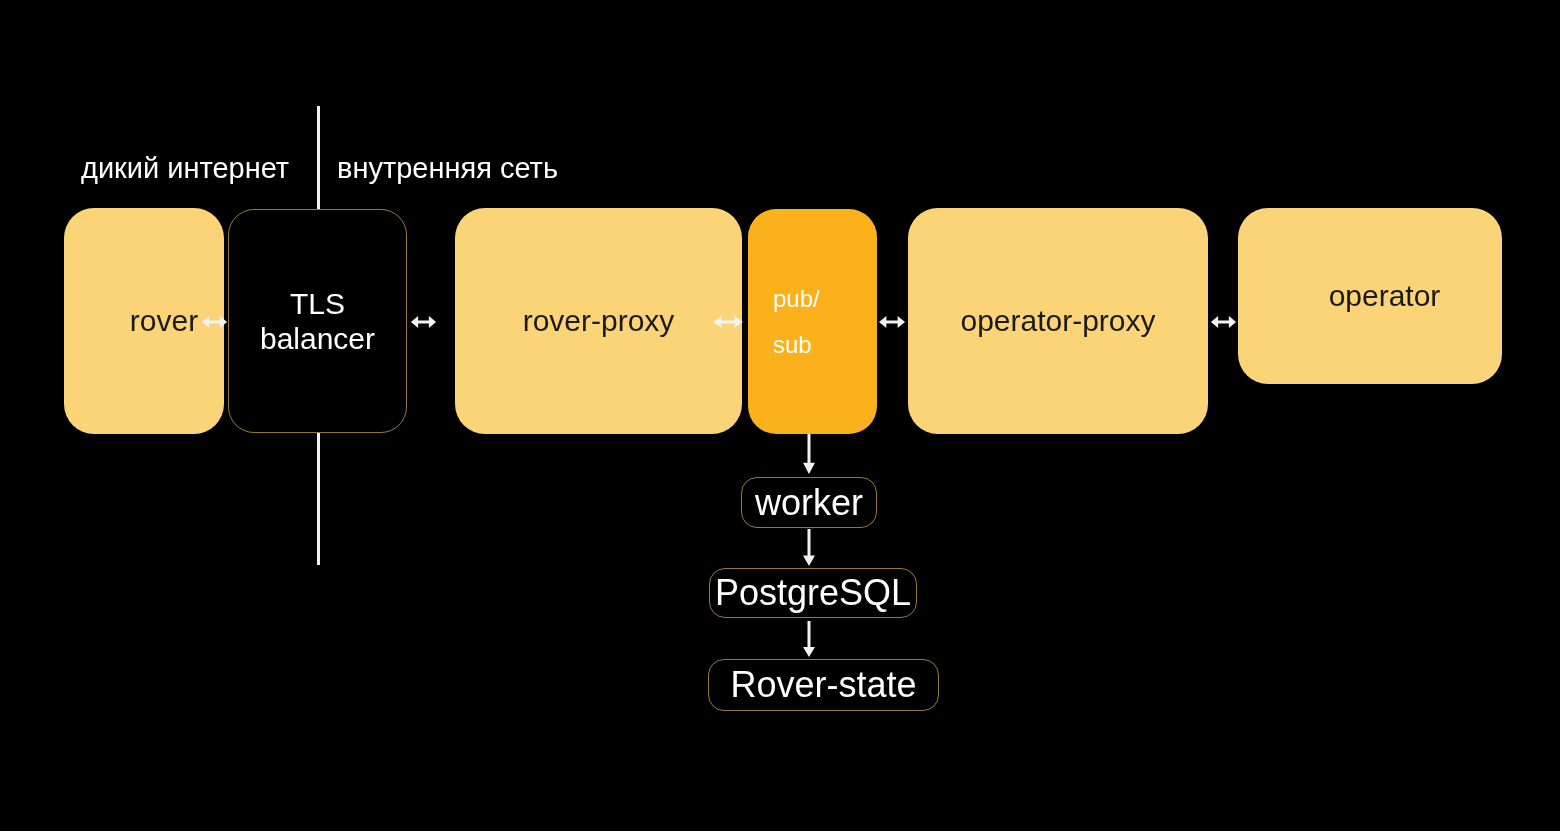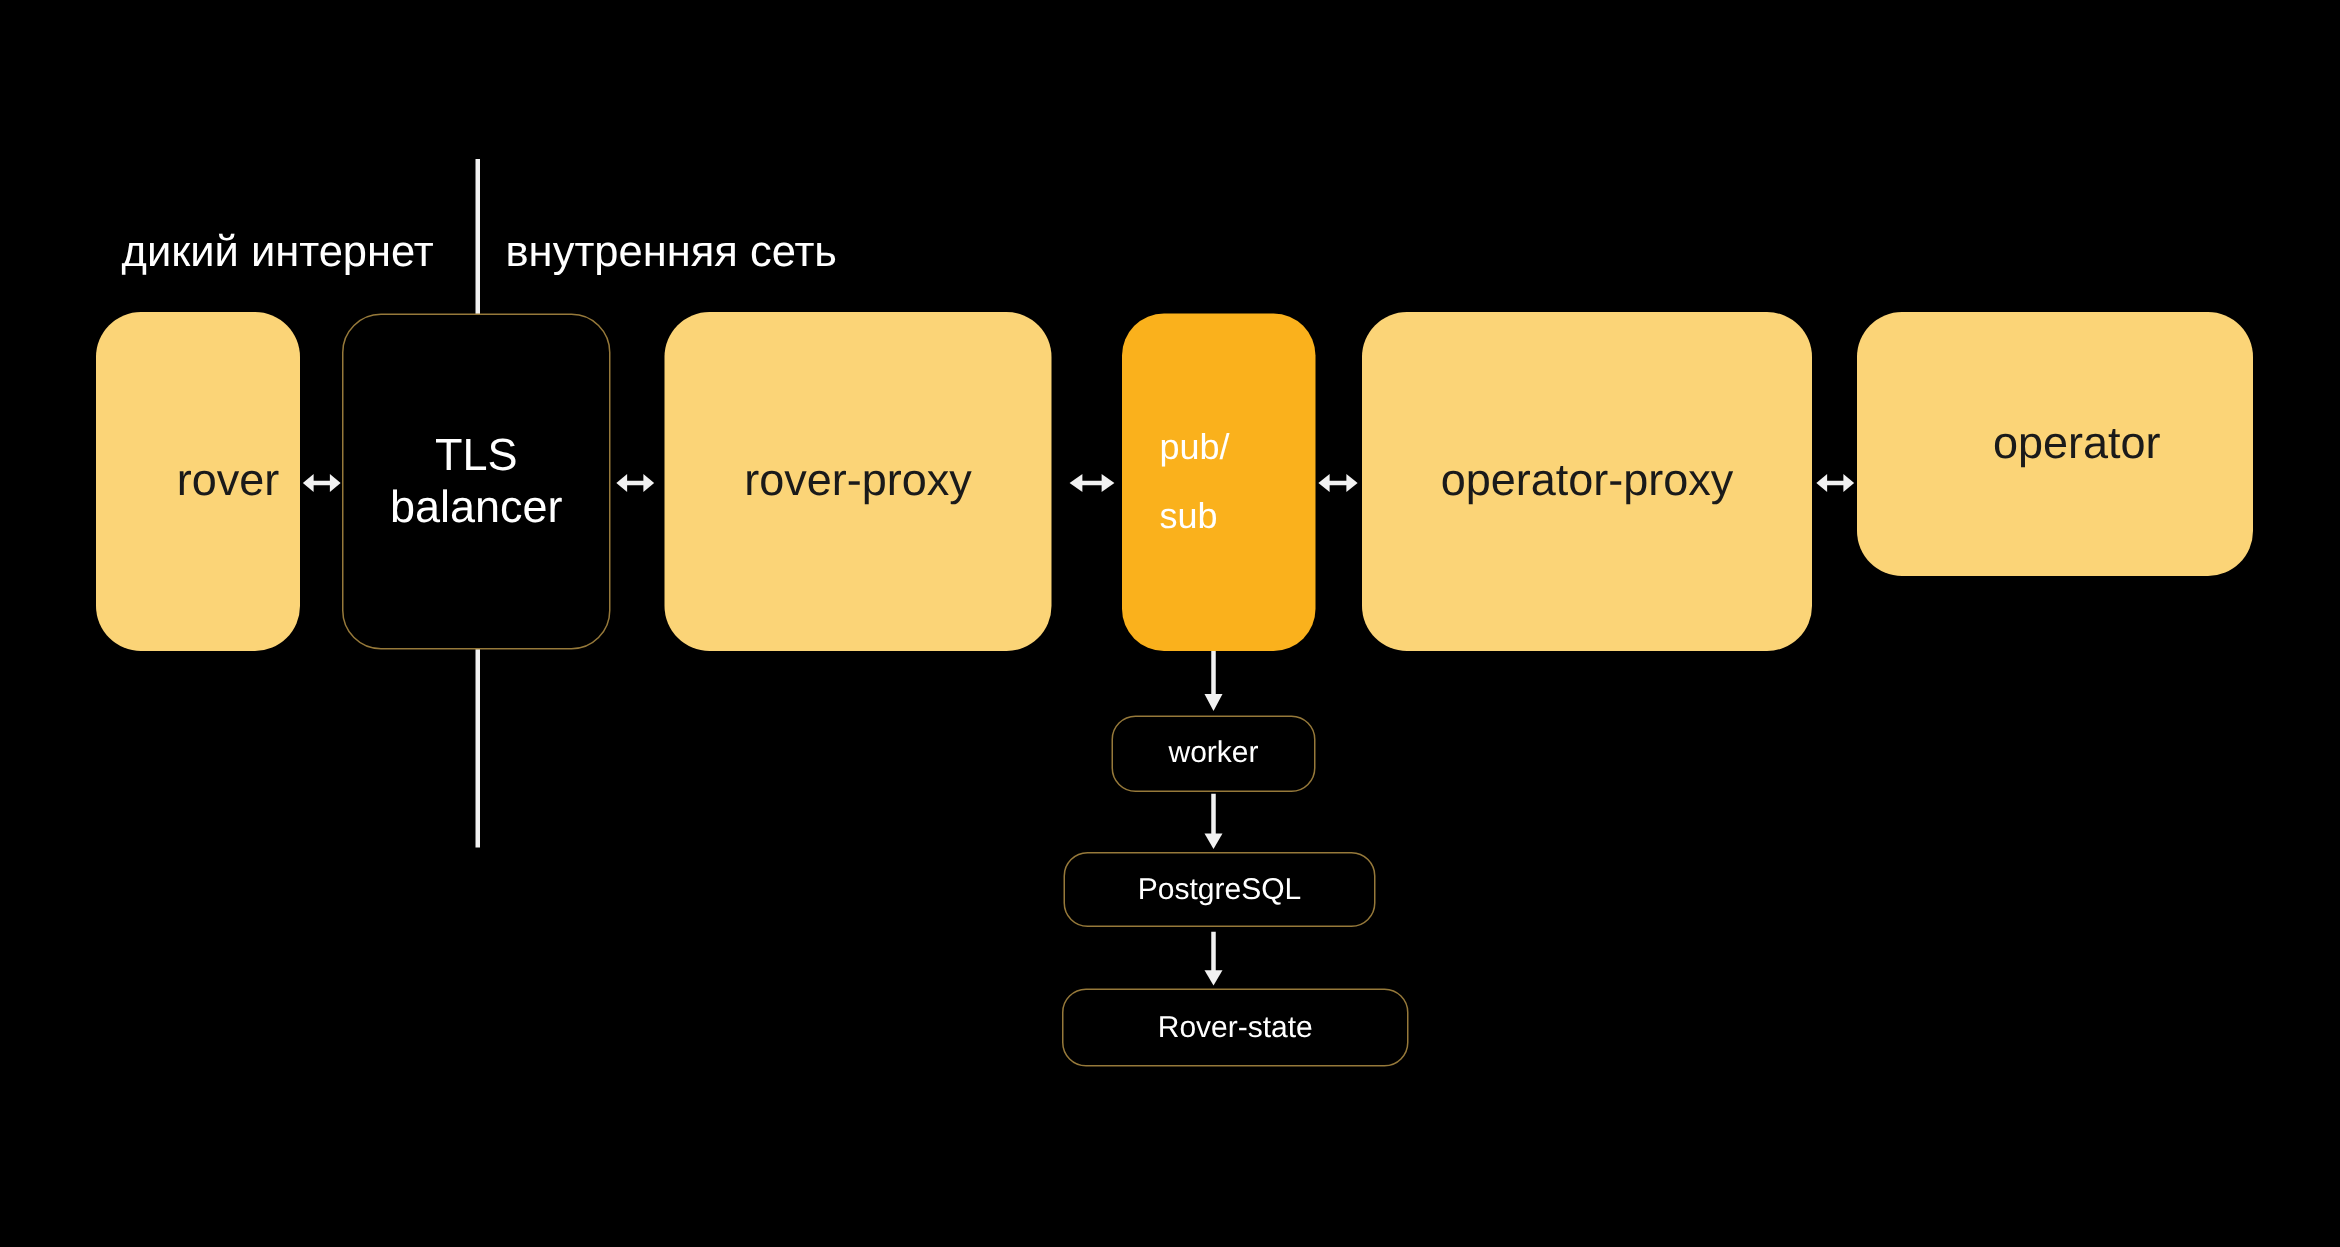--- a/index.html
+++ b/index.html
@@ -68,27 +68,27 @@
     font-size: 24px;
     line-height: 46px;
     align-items: flex-start;
     padding-left: 25px;
   }
   .node.pill {
     background: #000;
     border: 1.5px solid var(--outline-gold, #96793a);
     border-radius: 16px;
     color: var(--text-light, #fff);
-    font-size: 20px;
+    font-size: 36px;
   }
 
   
-  .n-rover          { left: 64px;   top: 208px; width: 136px; height: 226px; padding-left: 40px; }
+  .n-rover          { left: 64px;   top: 208px; width: 160px; height: 226px; padding-left: 40px; }
   .n-tls            { left: 228px;  top: 209px; width: 179px; height: 224px; align-items: center; }
-  .n-rover-proxy    { left: 443px;  top: 208px; width: 258px; height: 226px; }
+  .n-rover-proxy    { left: 455px;  top: 208px; width: 287px; height: 226px; }
   .n-pubsub         { left: 748px;  top: 209px; width: 129px; height: 225px; }
   .n-operator-proxy { left: 908px;  top: 208px; width: 300px; height: 226px; }
   .n-operator       { left: 1238px; top: 208px; width: 264px; height: 176px; padding-left: 29px; }
 
   
   .n-worker     { left: 741px; top: 477px; width: 136px; height: 51px; }
   .n-postgresql { left: 709px; top: 568px; width: 208px; height: 50px; }
   .n-rover-state{ left: 708px; top: 659px; width: 231px; height: 52px; }
 
   .harrow {

